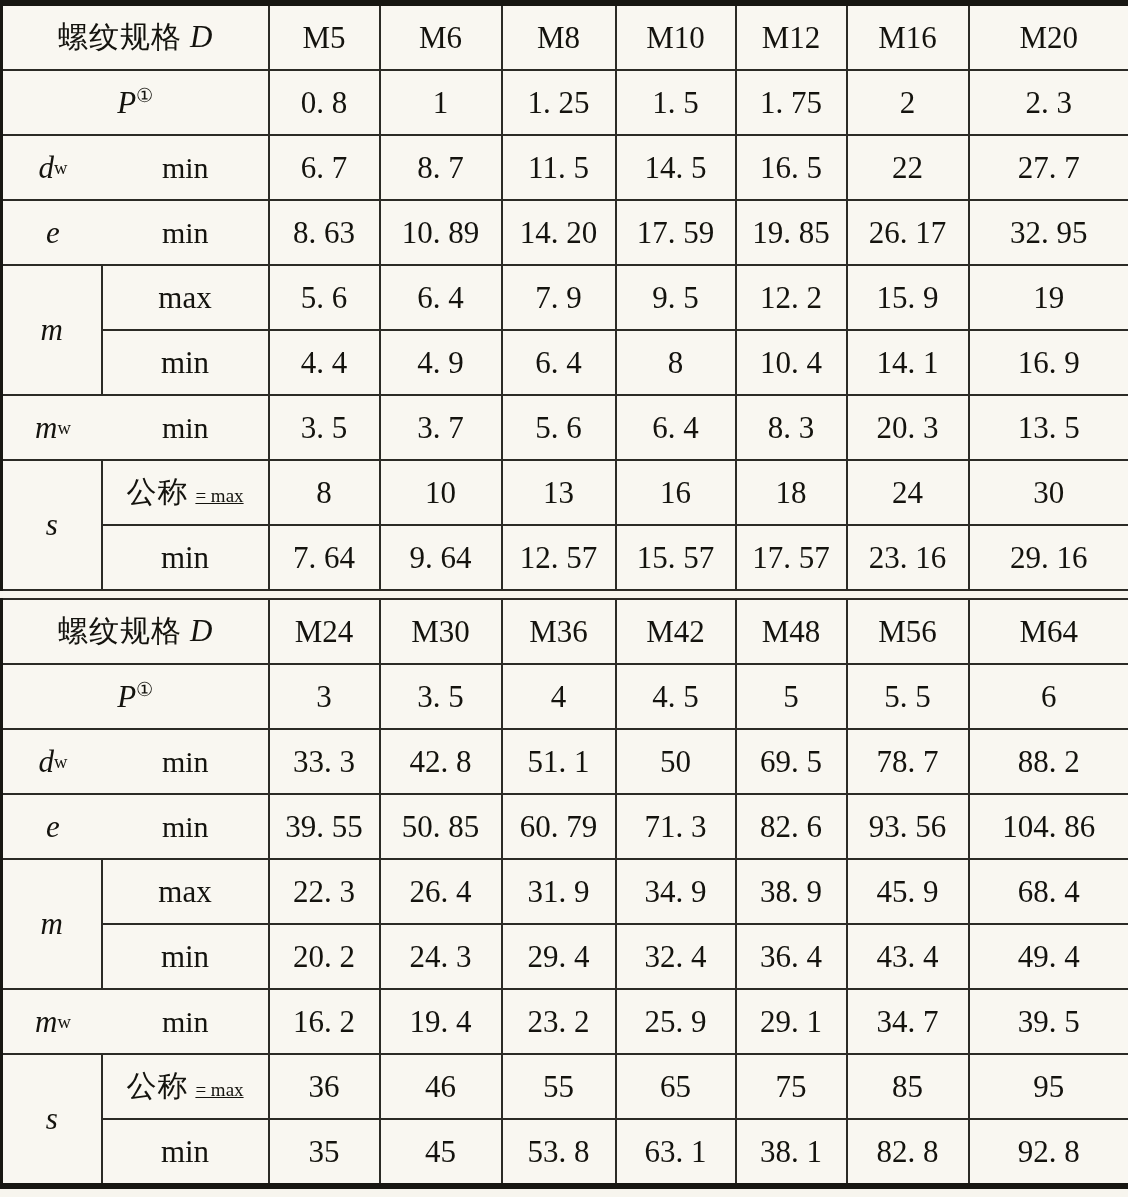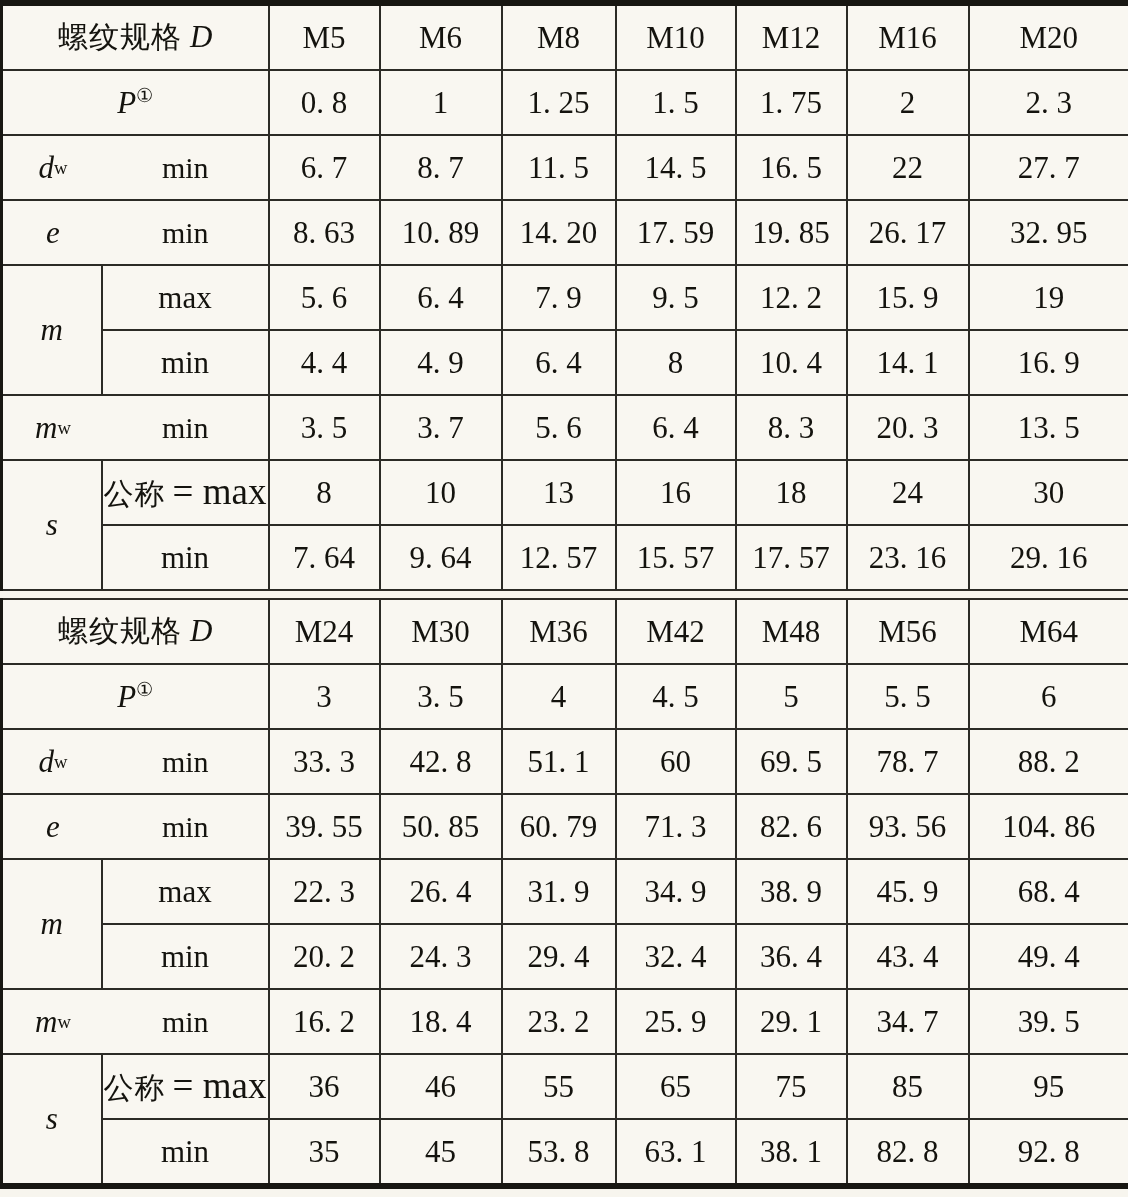--- a/index.html
+++ b/index.html
@@ -35,21 +35,21 @@
   .gap { height:7px; }
   .it { font-style:italic; }
   sup { font-size:0.62em; line-height:0; }
   sub { font-size:0.60em; line-height:0; }
   .limtext { font-size:30px;border-radius:29px; }
   .split { display:flex; width:100%; height:100%; align-items:center; }
   .split .symbox { width:100px; display:flex; justify-content:center; align-items:center; }
   .split .limbox { flex:1; display:flex; justify-content:center; align-items:center; font-size:30px; }
   td.right { text-align:right; padding-right:9px; }
   .cn { font-size:30px; letter-spacing:1px; }
-  .eq { margin-left:7px; font-size:37px; }
+  .eq { margin-left:7px; font-size:19px;text-decoration:underline; }
   .dsp { margin-left:8px; }
 </style>
 </head>
 <body>
 
 <div class="page">
 
   <table class="tbl t1">
     <colgroup>
       <col style="width:100px">
@@ -222,21 +222,21 @@
               <div class="symbox">
                 <span class="it">d</span>
                 <sub>w</sub>
               </div>
               <div class="limbox">min</div>
             </div>
       </td>
       <td>33. 3</td>
       <td>42. 8</td>
       <td>51. 1</td>
-      <td>60</td>
+      <td>50</td>
       <td>69. 5</td>
       <td>78. 7</td>
       <td>88. 2</td>
     </tr>
     <tr>
       <td colspan="2">
         <div class="split">
               <div class="symbox">
                 <span class="it">e</span>
               </div>
@@ -276,21 +276,21 @@
       <td colspan="2">
         <div class="split">
               <div class="symbox">
                 <span class="it">m</span>
                 <sub>w</sub>
               </div>
               <div class="limbox">min</div>
             </div>
       </td>
       <td>16. 2</td>
-      <td>18. 4</td>
+      <td>19. 4</td>
       <td>23. 2</td>
       <td>25. 9</td>
       <td>29. 1</td>
       <td>34. 7</td>
       <td>39. 5</td>
     </tr>
     <tr>
       <td rowspan="2"><span class="it">s</span></td>
       <td><span class="cn">公称</span><span class="eq">= max</span></td>
       <td>36</td>

